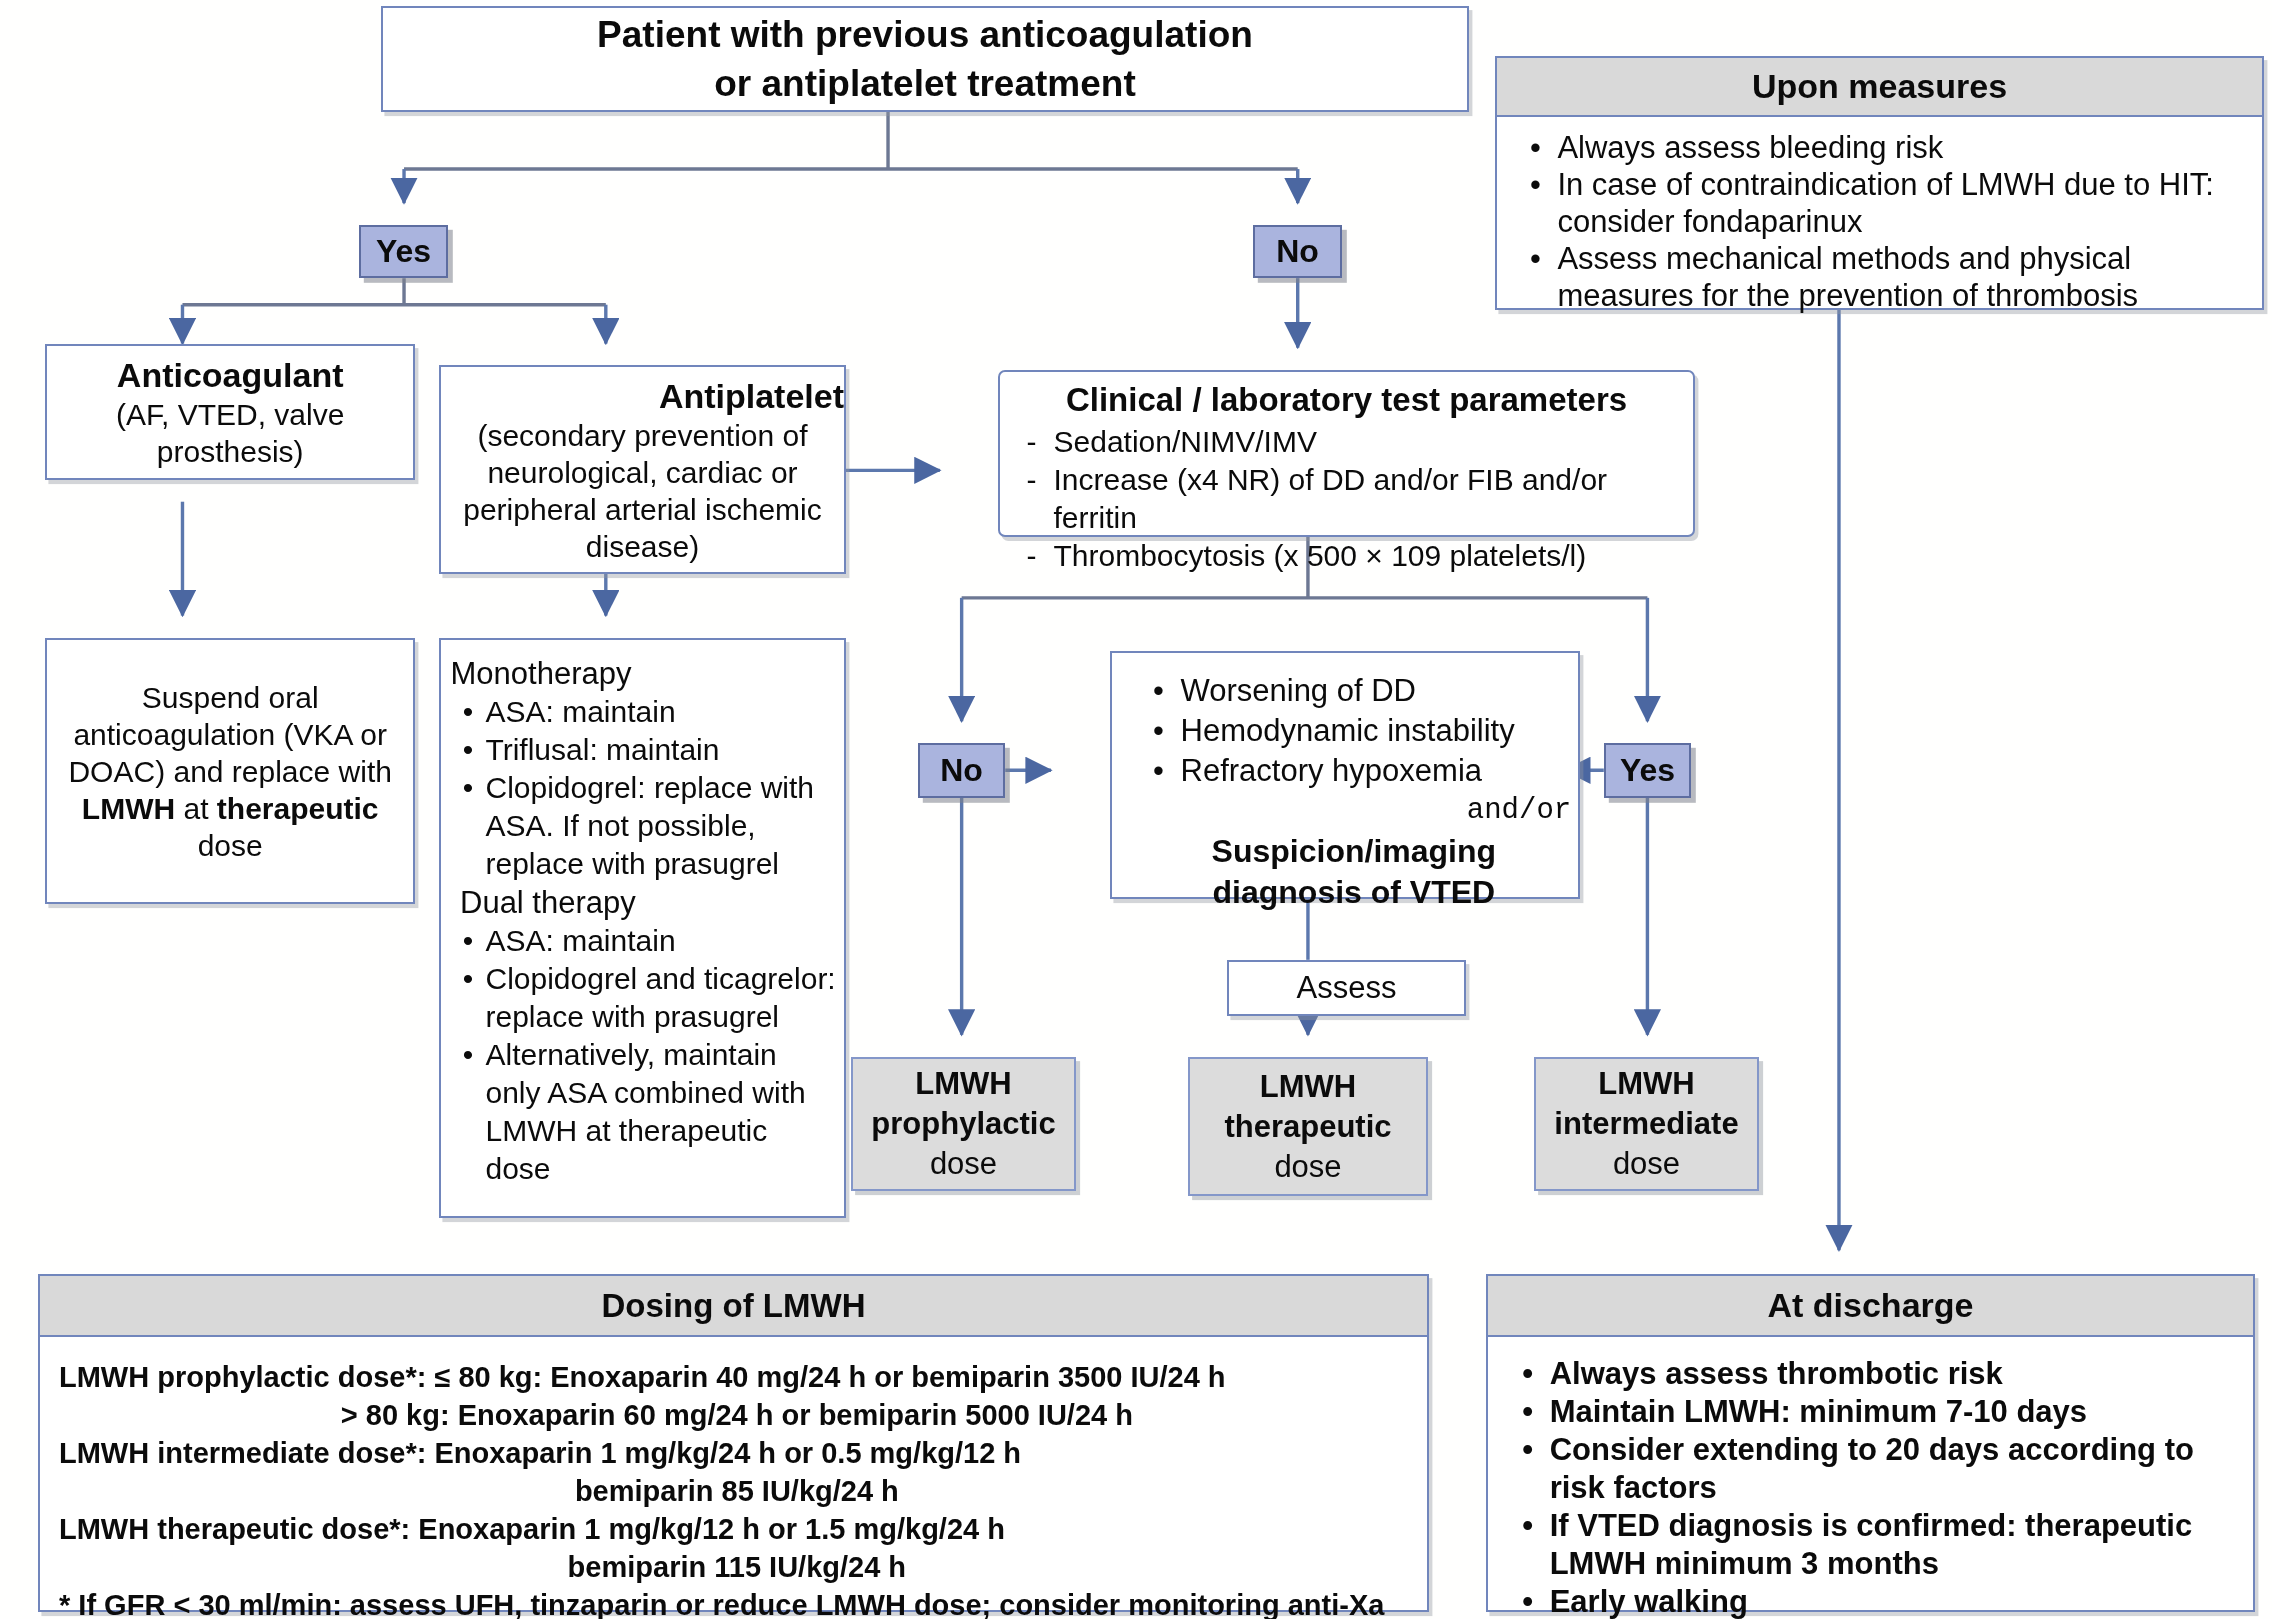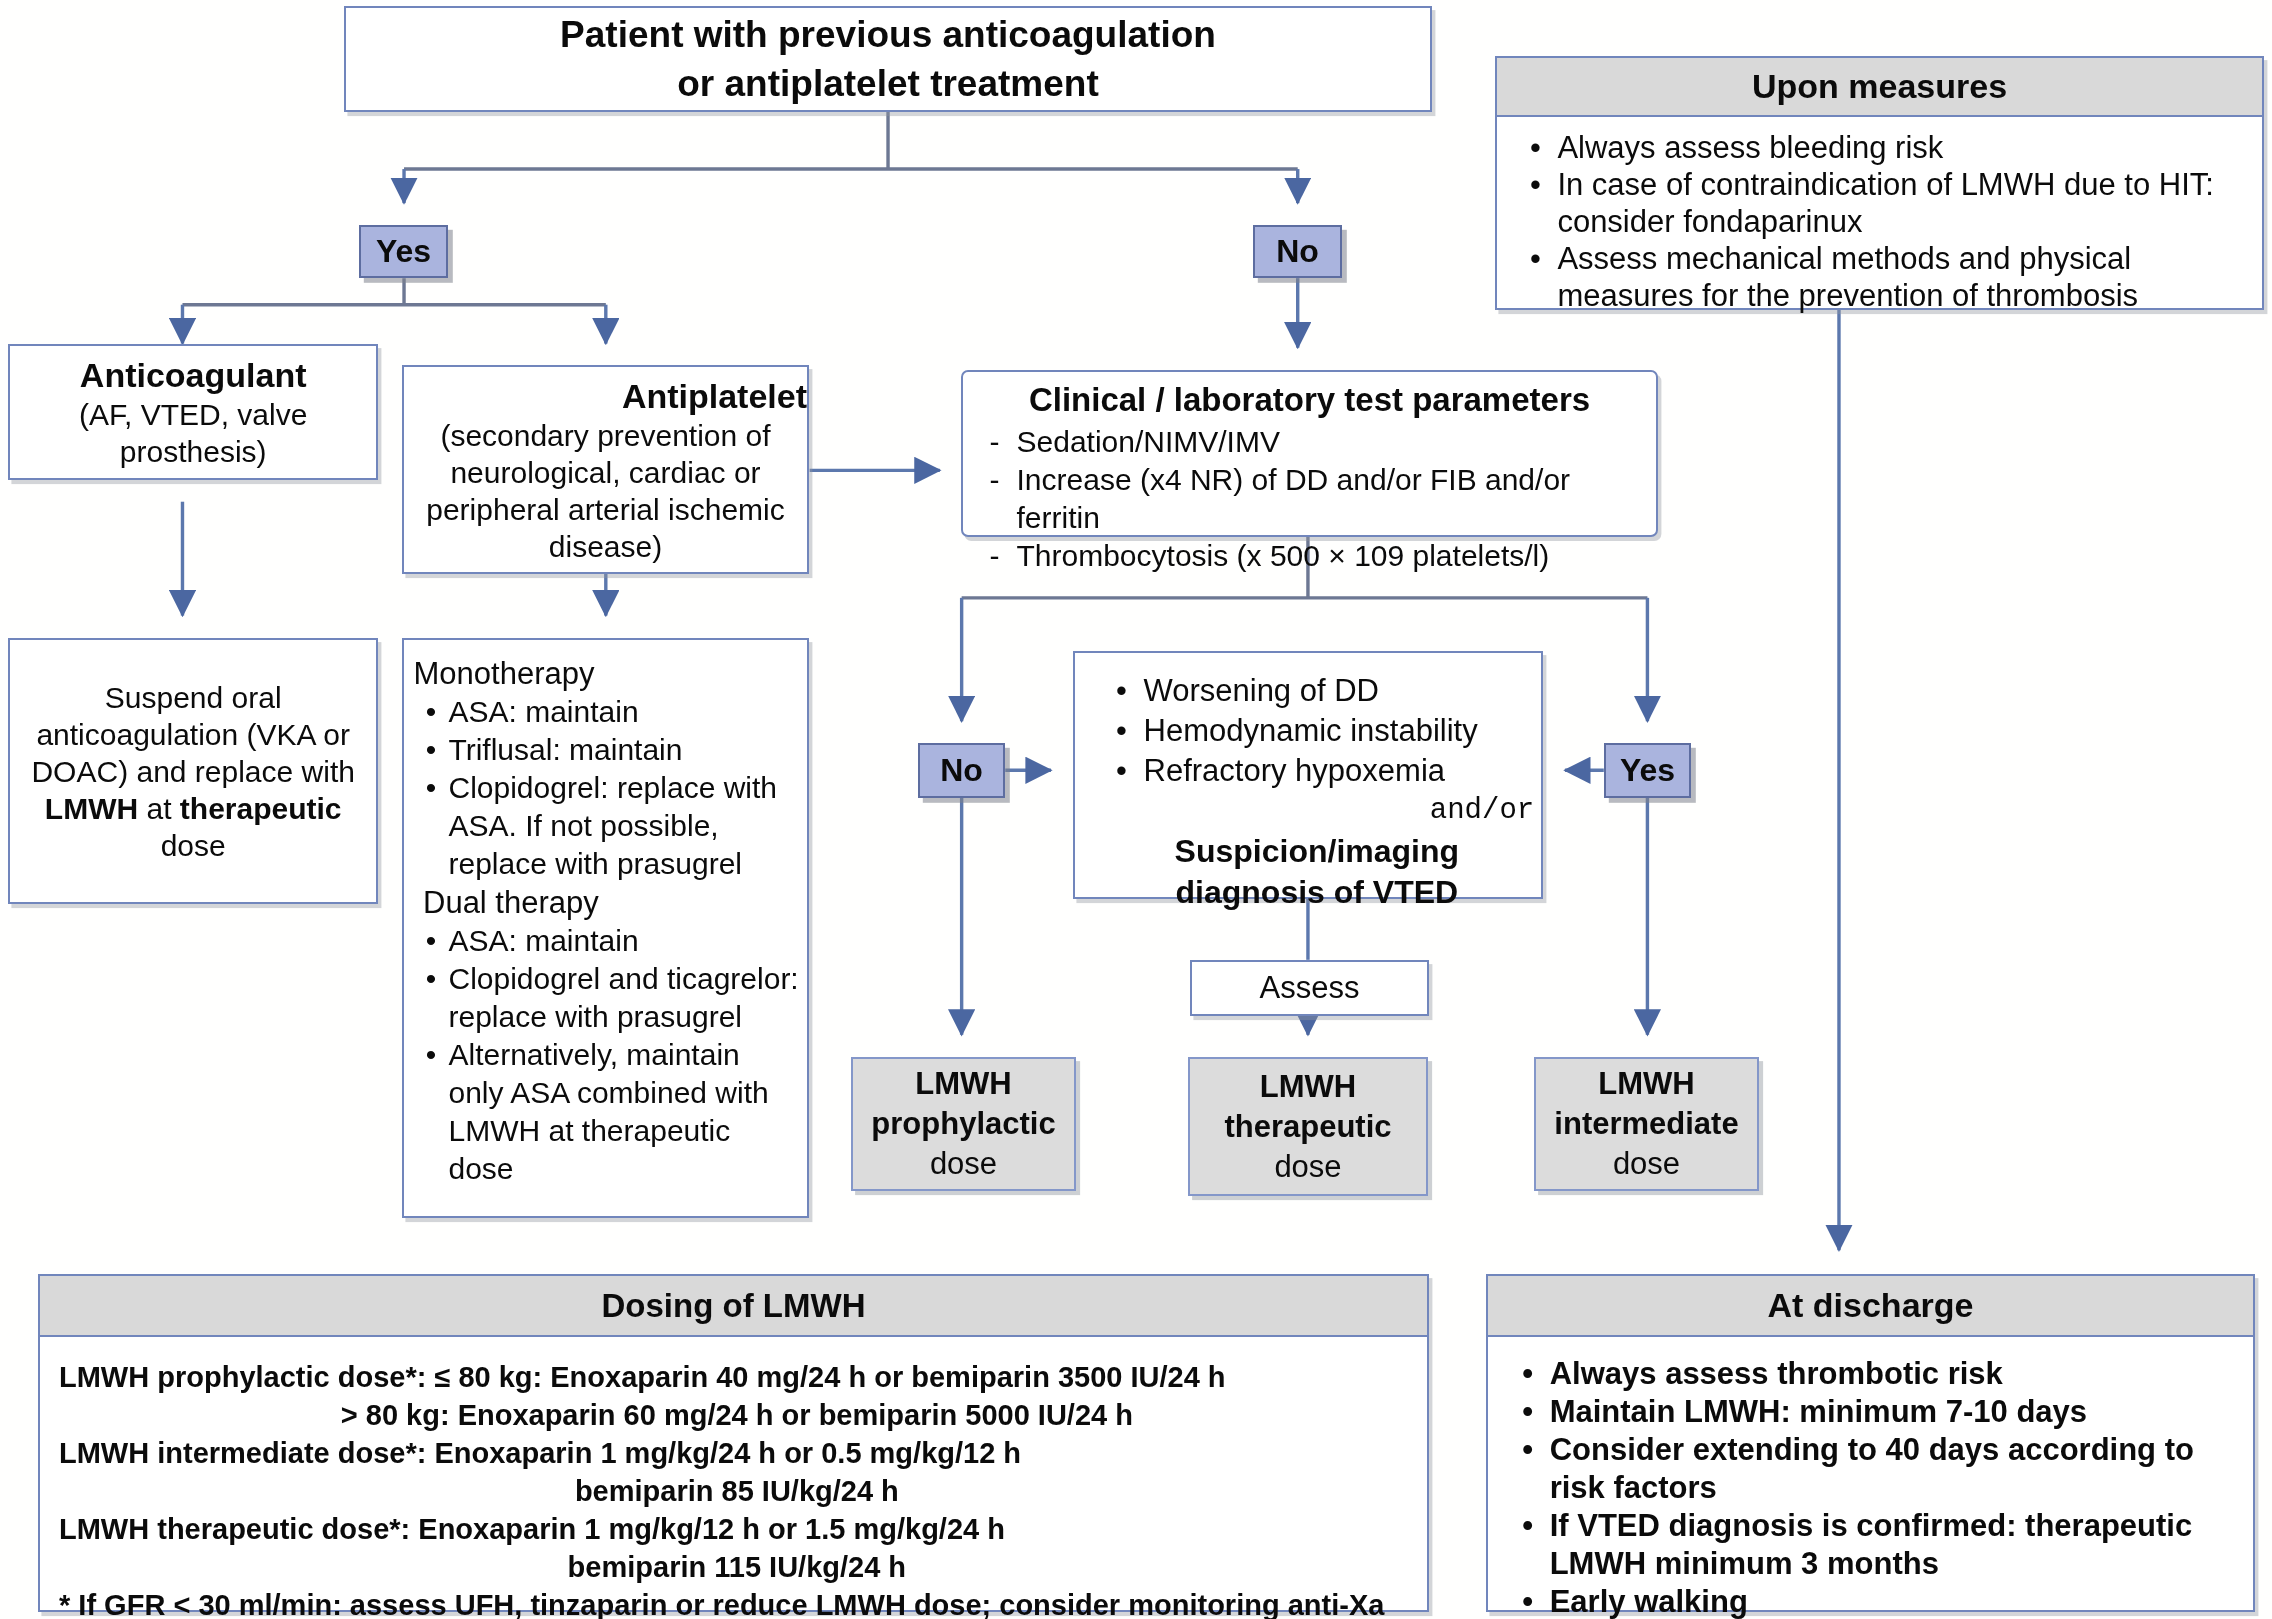--- a/index.html
+++ b/index.html
@@ -3,21 +3,21 @@
 <meta charset="utf-8">
 <style>
   html,body{margin:0;padding:0;background:#ffffff;}
   #canvas{
     position:relative;width:2273px;height:1619px;background:#fffffe;
     font-family:"Liberation Sans","DejaVu Sans",sans-serif;color:#0b0b0b;
     overflow:hidden;
   }
   svg.connectors{position:absolute;left:0;top:0;z-index:1;}
   .box{position:absolute;z-index:2;background:#ffffff;border:2.7px solid #7186bc;
-       box-sizing:border-box;box-shadow:3.4px 4.1px 0 rgba(145,150,160,0.40);}
+       box-sizing:border-box;box-shadow:3.4px 4.1px 0 rgba(145,150,160,0.40);margin-left:37px;}
   .center{display:flex;flex-direction:column;align-items:center;justify-content:center;text-align:center;}
   .title-lg{font-weight:bold;font-size:37px;line-height:49px;}
   .title-md{font-weight:bold;font-size:34px;line-height:42px;}
   .txt{font-size:30px;line-height:37px;}
   .yn{position:absolute;z-index:3;background:#aab4de;border:2.7px solid #5d6da0;
       box-sizing:border-box;box-shadow:4.8px 4.8px 0 rgba(125,130,140,0.55);
       display:flex;align-items:center;justify-content:center;
       font-weight:bold;font-size:32px;}
   .panel{position:absolute;z-index:2;background:#ffffff;border:2.7px solid #7186bc;
          box-sizing:border-box;box-shadow:3.4px 4.1px 0 rgba(145,150,160,0.40);}
@@ -266,21 +266,21 @@
       <div class="li">
         <span class="glyph">•</span>
         <span class="gtxt">Always assess thrombotic risk</span>
       </div>
       <div class="li">
         <span class="glyph">•</span>
         <span class="gtxt">Maintain LMWH: minimum 7-10 days</span>
       </div>
       <div class="li">
         <span class="glyph">•</span>
-        <span class="gtxt">Consider extending to 40 days according to risk factors</span>
+        <span class="gtxt">Consider extending to 20 days according to risk factors</span>
       </div>
       <div class="li">
         <span class="glyph">•</span>
         <span class="gtxt">If VTED diagnosis is confirmed: therapeutic LMWH minimum 3 months</span>
       </div>
       <div class="li">
         <span class="glyph">•</span>
         <span class="gtxt">Early walking</span>
       </div>
     </div>

